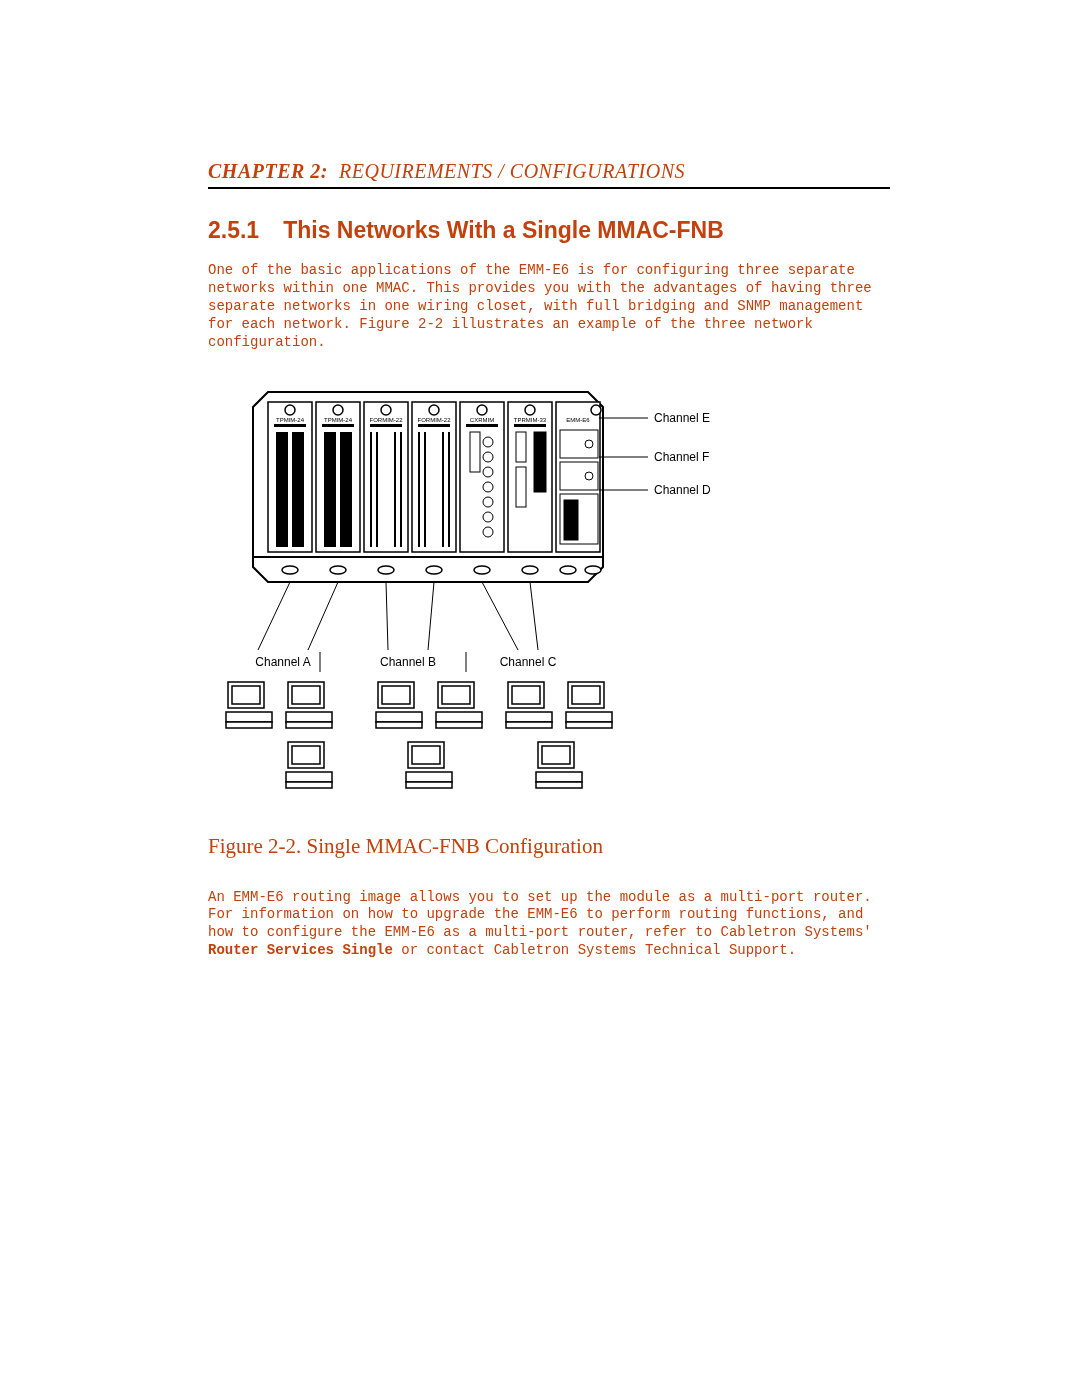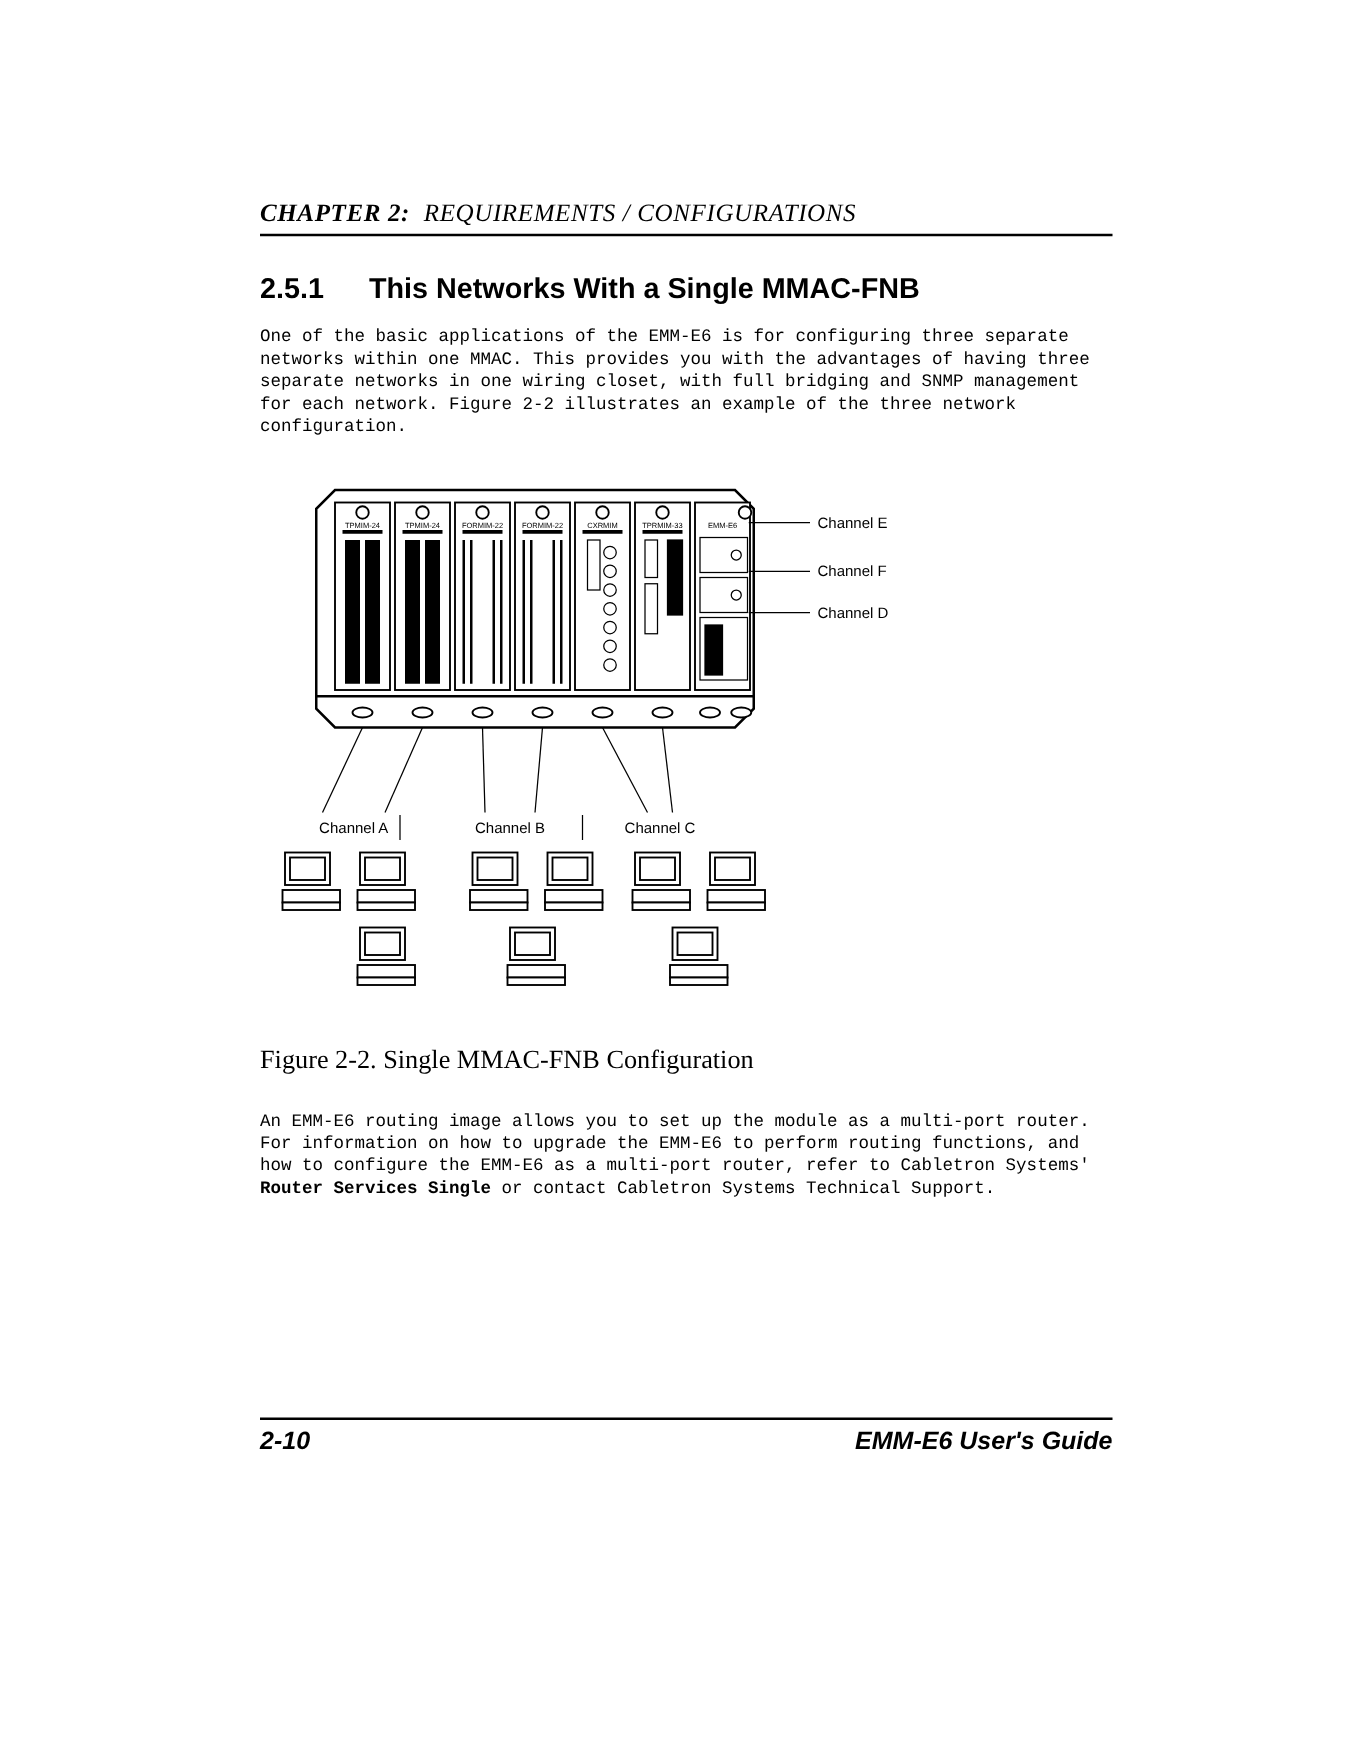--- a/index.html
+++ b/index.html
@@ -1,40 +1,40 @@
 <!DOCTYPE html>
 <html><head>
 <meta charset="utf-8">
 <style>
   html,body{margin:0;padding:0;background:#fff;}
   .page{
     width:1080px;height:1269px;
     box-sizing:border-box;
     padding:160px 190px 0 208px;
     font-family:"Times New Roman",Times,serif;
-    color:#000000;
+    color:#c2410c;
     position:relative;
   }
   .running-head{
     font-style:italic;
     font-size:20px;
     letter-spacing:.5px;
     border-bottom:2px solid #000;
     padding-bottom:4px;
     margin-bottom:28px;
   }
   .running-head .bold{font-weight:700;font-style:italic;}
   .running-head .light{font-weight:400;font-style:italic;}
   h2.sec{
     font-family:Arial,Helvetica,sans-serif;
     font-weight:700;
     font-size:23px;
     margin:0 0 18px 0;
   }
-  h2.sec .num{display:inline-block;margin-right:36px;}
+  h2.sec .num{display:inline-block;margin-right:24px;}
   p.body{
     font-size:14px;
     line-height:1.28;
     margin:0 0 22px 0;
     font-family:Liberation Mono, monospace;
   }
   .figure-wrap{
     margin:30px 0 10px 0;
   }
   .figure-wrap svg{display:inline-block;}
@@ -274,18 +274,14 @@
     </svg>
   </div>
 
   <div class="fig-caption">Figure 2-2.  Single MMAC-FNB Configuration</div>
 
 
   <p class="body">
     <span>An EMM-E6 routing image allows you to set up the module as a multi-port router. For information on how to upgrade the EMM-E6 to perform routing functions, and how to configure the EMM-E6 as a multi-port router, refer to Cabletron Systems' </span><strong>Router Services Single</strong><span> or contact Cabletron Systems Technical Support.</span>
   </p>
 
-  <div class="footer">
-    <span>2-10</span>
-    <span>EMM-E6 User's Guide</span>
-  </div>
 
 </div>
 
 </body></html>

